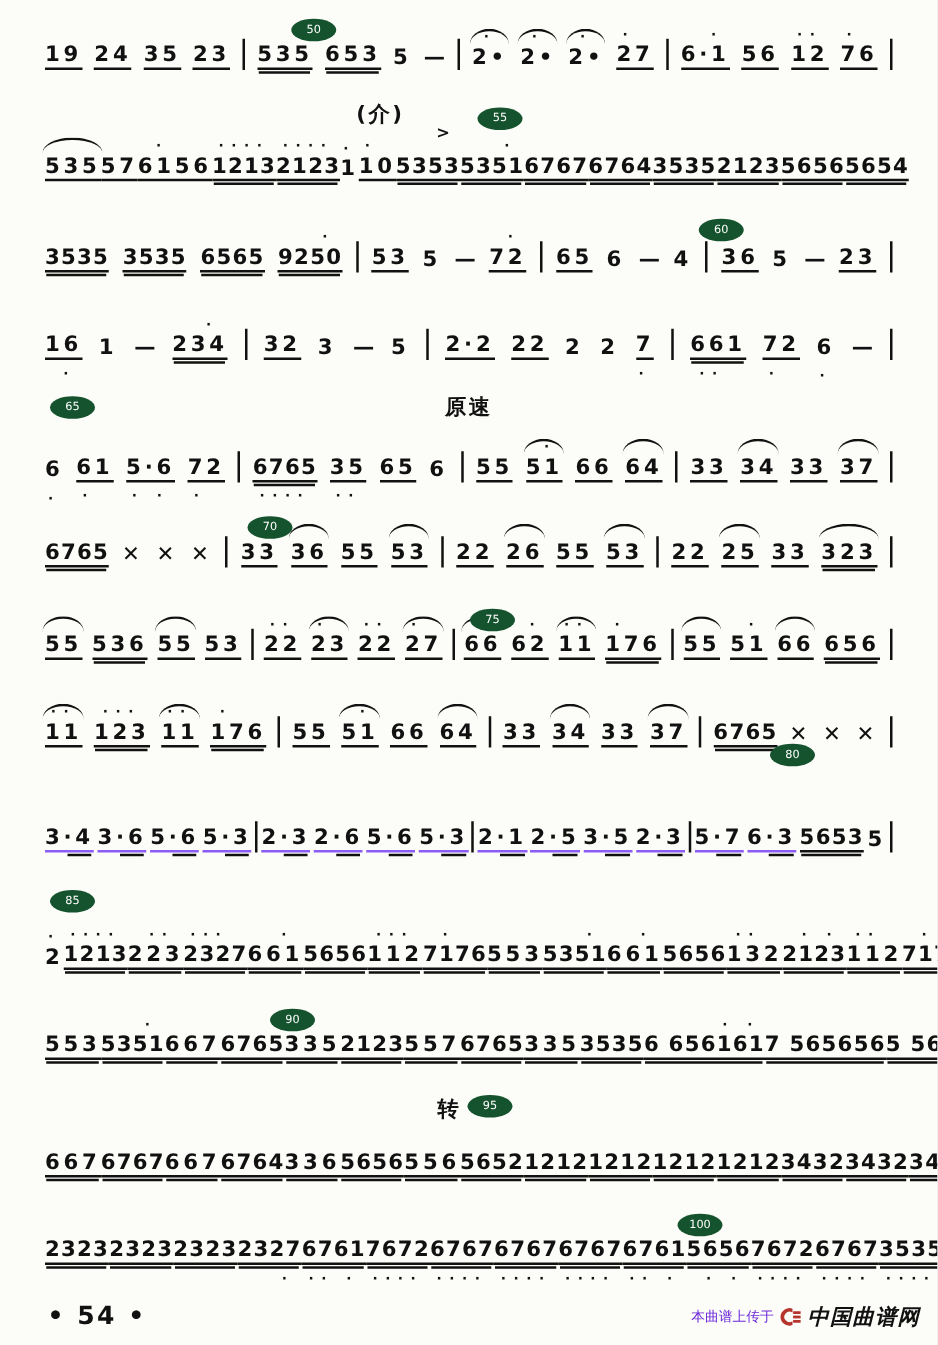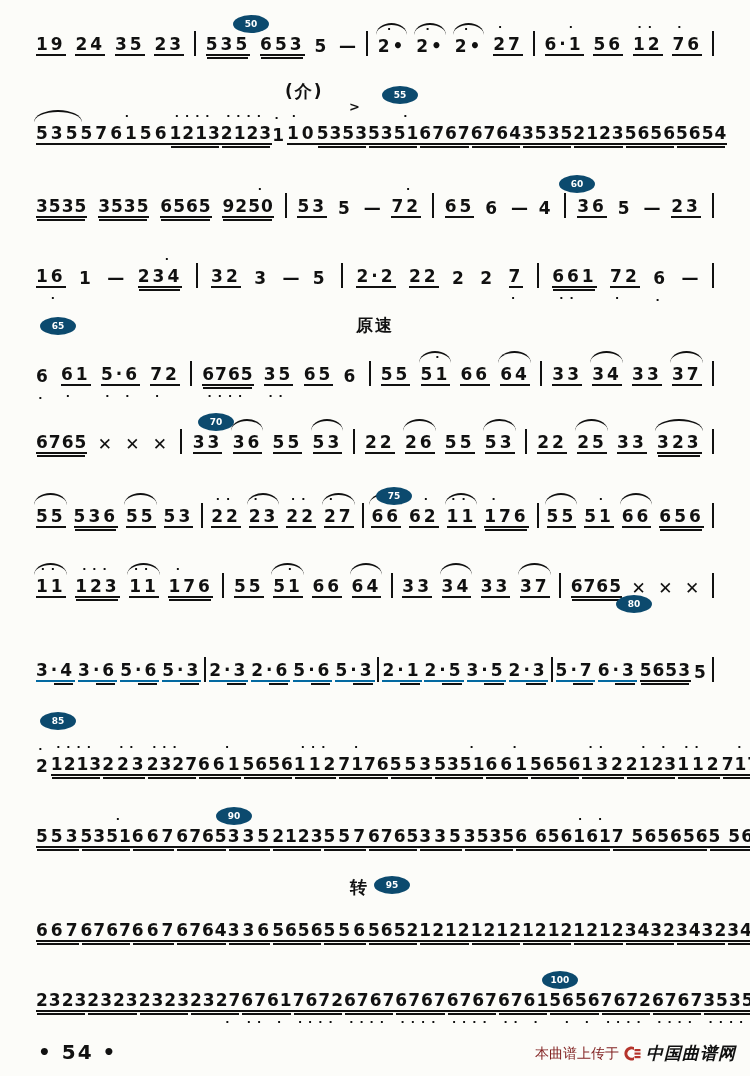--- a/index.html
+++ b/index.html
@@ -7,38 +7,38 @@
         font-family:"DejaVu Sans",sans-serif;overflow:hidden;margin:0 auto;}
   .line{position:absolute;left:36px;right:36px;display:flex;justify-content:space-between;
         align-items:flex-end;height:30px;}
   .tok{position:relative;font-weight:700;font-size:17px;line-height:20px;letter-spacing:3px;
        white-space:pre;}
   .tok.tight{letter-spacing:1px;}
   .tok.dash{letter-spacing:0;}
   .u1{border-bottom:2px solid #111;}
   .u2{border-bottom:2px solid #111;}
   .u2::after{content:"";position:absolute;left:1px;right:2px;bottom:-5px;height:2px;background:#111;}
-  .u3{border-bottom:2px solid #0369a1;text-align:center;}
+  .u3{border-bottom:2px solid #8b5cf6;text-align:center;}
   .u3::after{content:"";position:absolute;left:45%;right:2px;bottom:-5px;height:2px;background:#111;}
   .da{position:absolute;top:-11px;left:0;right:0;text-align:center;font-size:11px;line-height:9px;
       font-weight:700;letter-spacing:6px;white-space:pre;}
   .db{position:absolute;bottom:-17px;left:0;right:0;text-align:center;font-size:11px;line-height:9px;
       font-weight:700;letter-spacing:6px;white-space:pre;}
   .s::before{content:"";position:absolute;top:-13px;left:-2px;right:-1px;height:11px;
       border-top:2px solid #111;border-radius:50% 50% 0 0 / 95% 95% 0 0;}
   .bar{width:2px;height:25px;background:#111;margin-bottom:0;}
   .ann{position:absolute;font-weight:700;color:#111;}
   .ann.label{font-size:17px;letter-spacing:2px;white-space:pre;}
   .ann.accent{font-size:13px;}
-  .circle{position:absolute;width:36px;height:18px;background:#0c4a6e;color:#fff;border-radius:50%;
-      display:flex;align-items:center;justify-content:center;font-size:9px;font-weight:700;
+  .circle{position:absolute;width:36px;height:18px;background:#14532d;color:#fff;border-radius:50%;
+      display:flex;align-items:center;justify-content:center;font-size:9px;font-weight:400;
       letter-spacing:0;}
   .pgnum{position:absolute;left:38px;top:1040px;font-weight:700;font-size:20px;letter-spacing:2px;}
   .wm{position:absolute;right:14px;top:1042px;display:flex;align-items:center;gap:5px;}
-  .wm .note{font-size:14px;color:#7f1d1d;}
+  .wm .note{font-size:11px;color:#6d28d9;}
   .wm .site{font-size:17px;font-weight:700;font-style:italic;letter-spacing:1px;}
   .logo{display:inline-flex;width:17px;height:15px;position:relative;}
 </style>
 </head>
 <body>
 
 <div class="page">
   <div id="lines-layer">
       <div class="line" style="top: 26px;">
         <span class="tok u1"><span>19</span></span>

